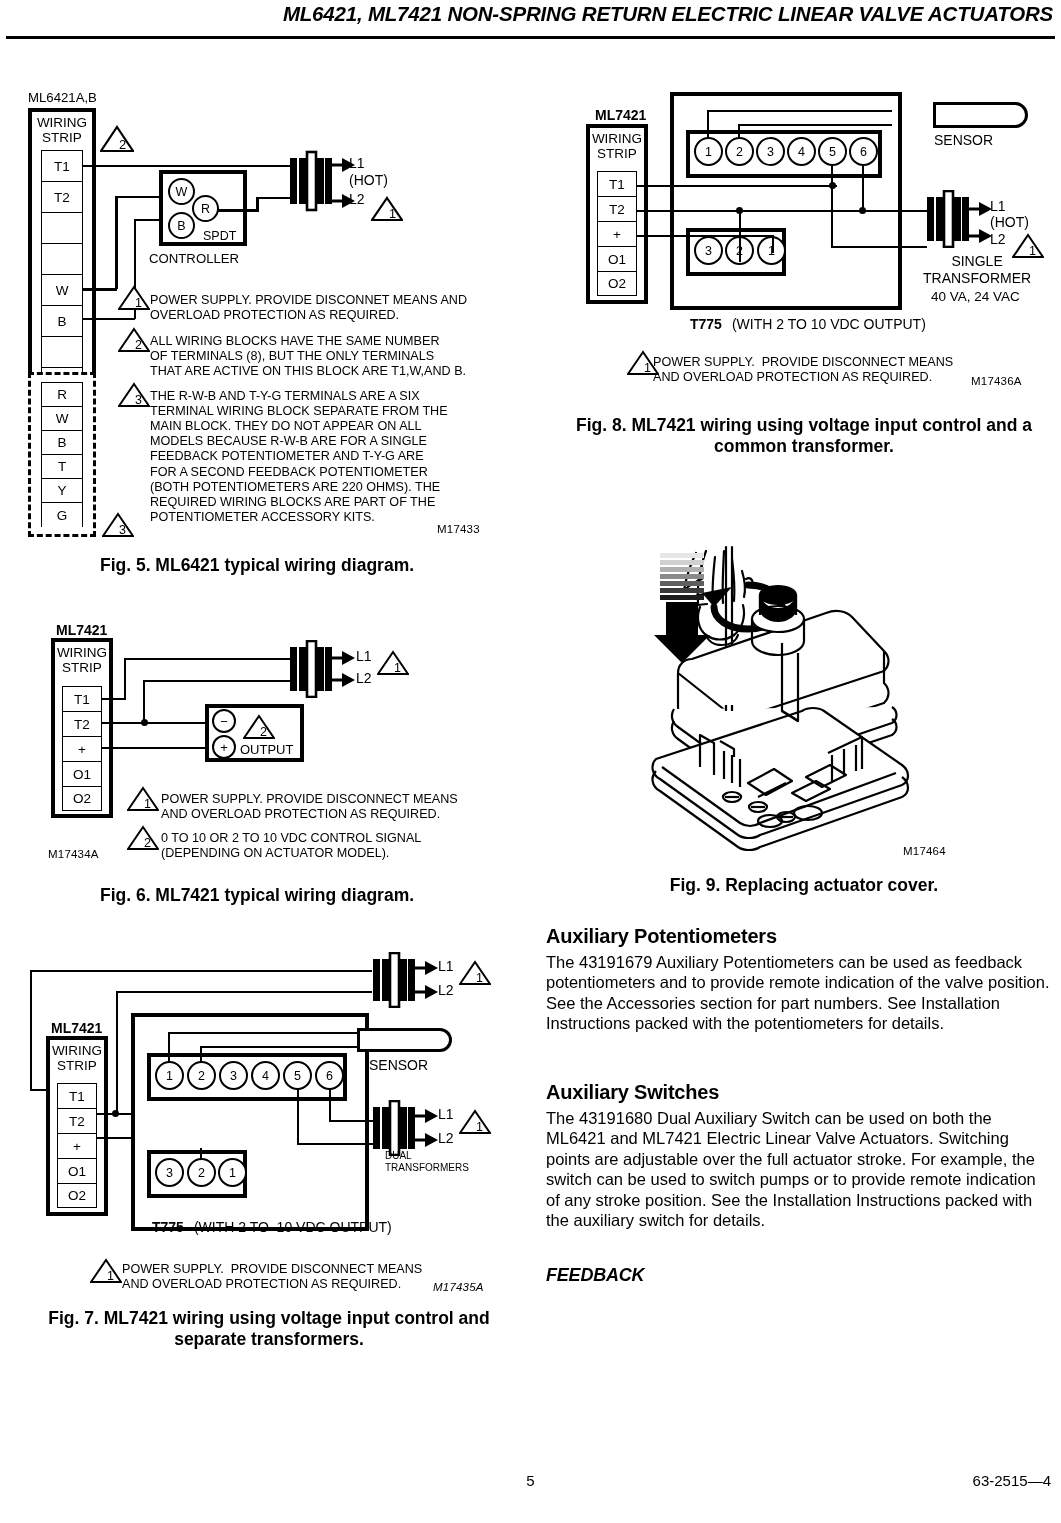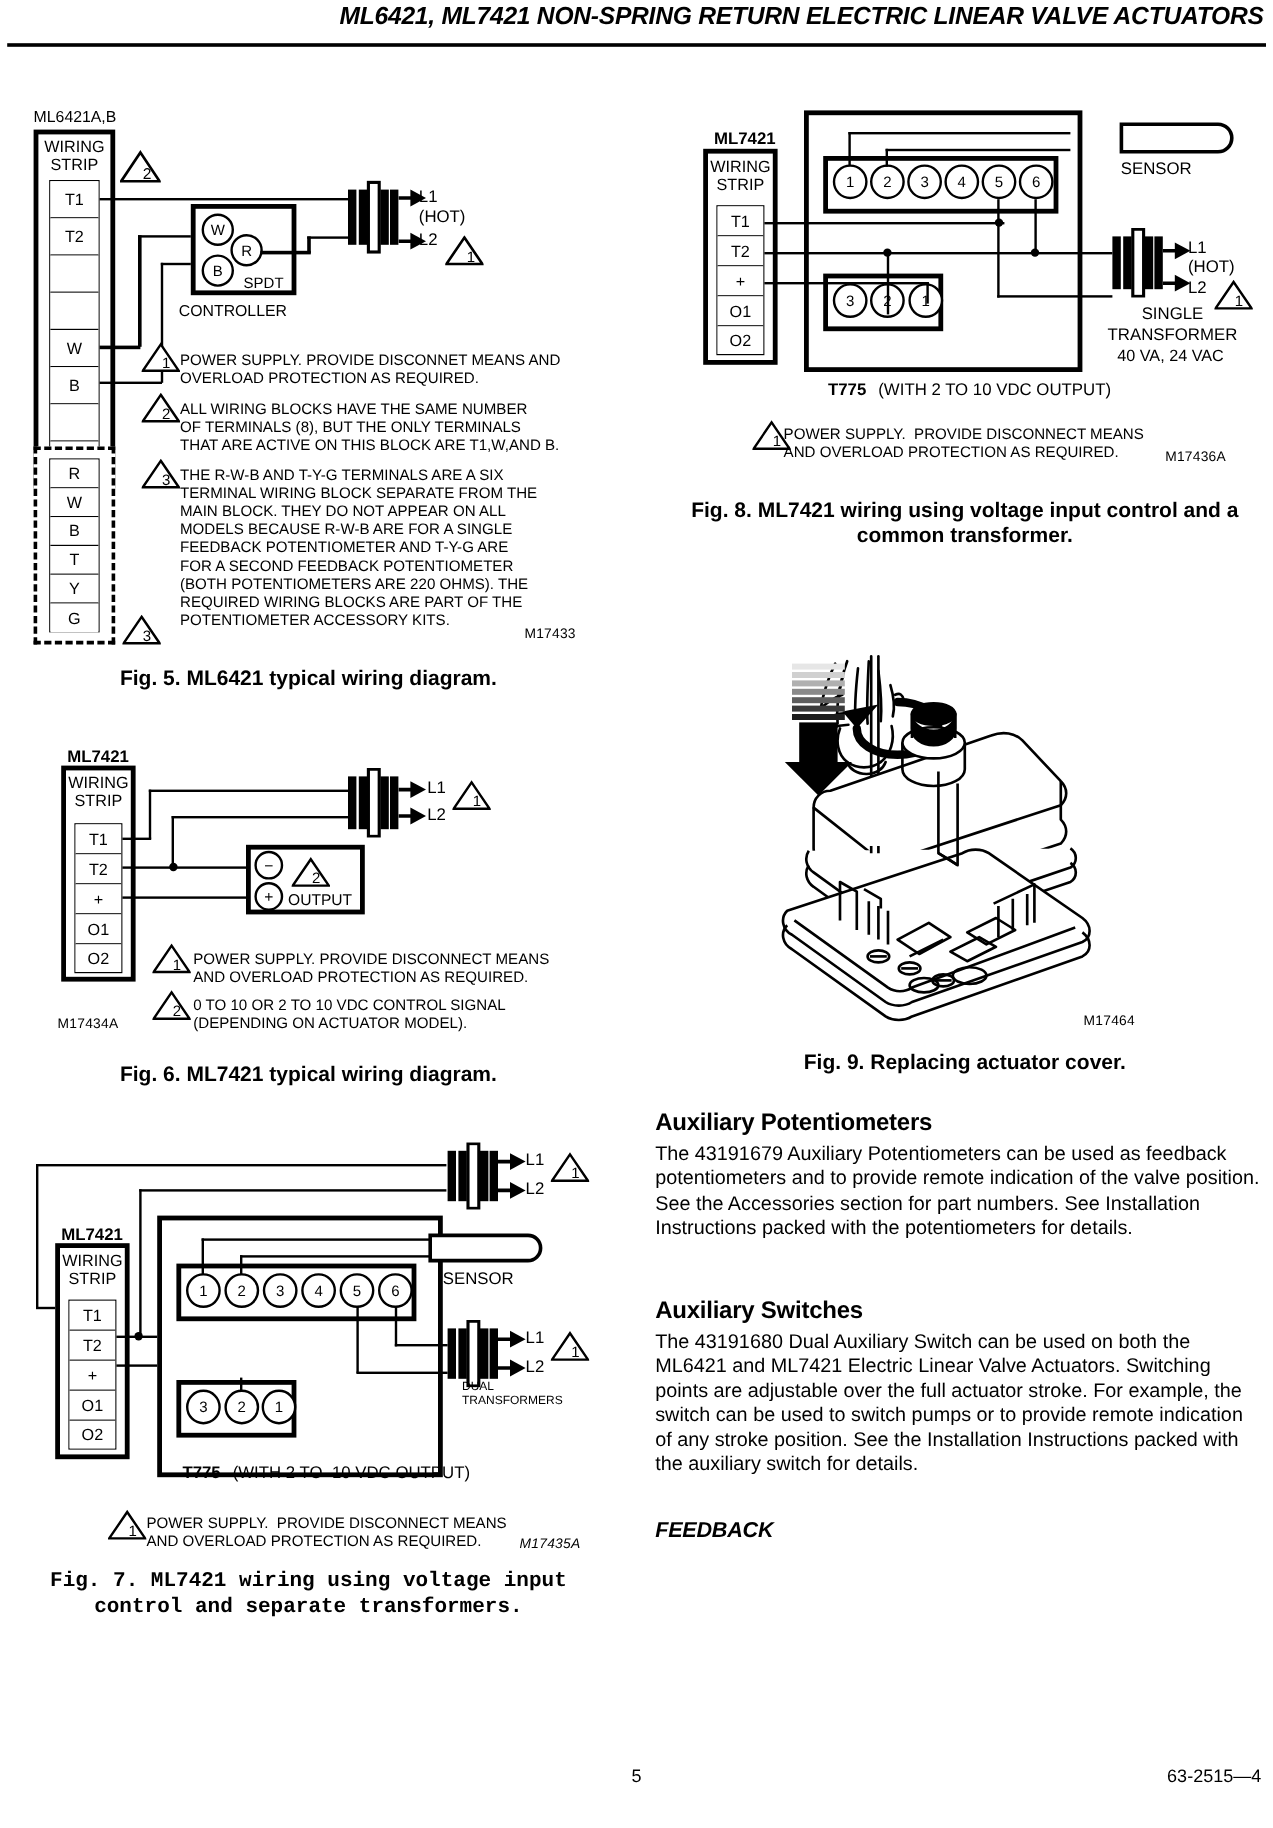--- a/index.html
+++ b/index.html
@@ -461,21 +461,21 @@
       <svg width="32" height="26">
           <polygon points="16,2 31,24 1,24" fill="#fff" stroke="#000" stroke-width="2"></polygon>
       <text x="17" y="22" font-family="Liberation Sans, sans-serif" font-size="12.5" fill="#000">1</text>
         </svg>
     </div>
     <div class="note" style="left:122px; top:1262px;">POWER SUPPLY.  PROVIDE DISCONNECT MEANS
 AND OVERLOAD PROTECTION AS REQUIRED.</div>
 
     <div class="mnum" style="left:433px; top:1281px;font-style:italic;">M17435A</div>
 
-    <div class="fig-cap" style="left:0px; top:1308px; width:514px;font-family:Liberation Mono, monospace;">Fig. 7. ML7421 wiring using voltage input control and
+    <div class="fig-cap" style="left:12px; top:1308px; width:514px;">Fig. 7. ML7421 wiring using voltage input control and
 separate transformers.</div>
   </div>
 
   <div>
 
     <div class="lbl lbl-b" style="left:595px; top:107px; font-size:14px;">ML7421</div>
 
     <div class="strip-outer" style="left:586px; top:124px; width:62px; height:180px;"></div>
     <div class="strip-title" style="left:588px; top:131px; width:58px;">WIRING
 STRIP</div>

